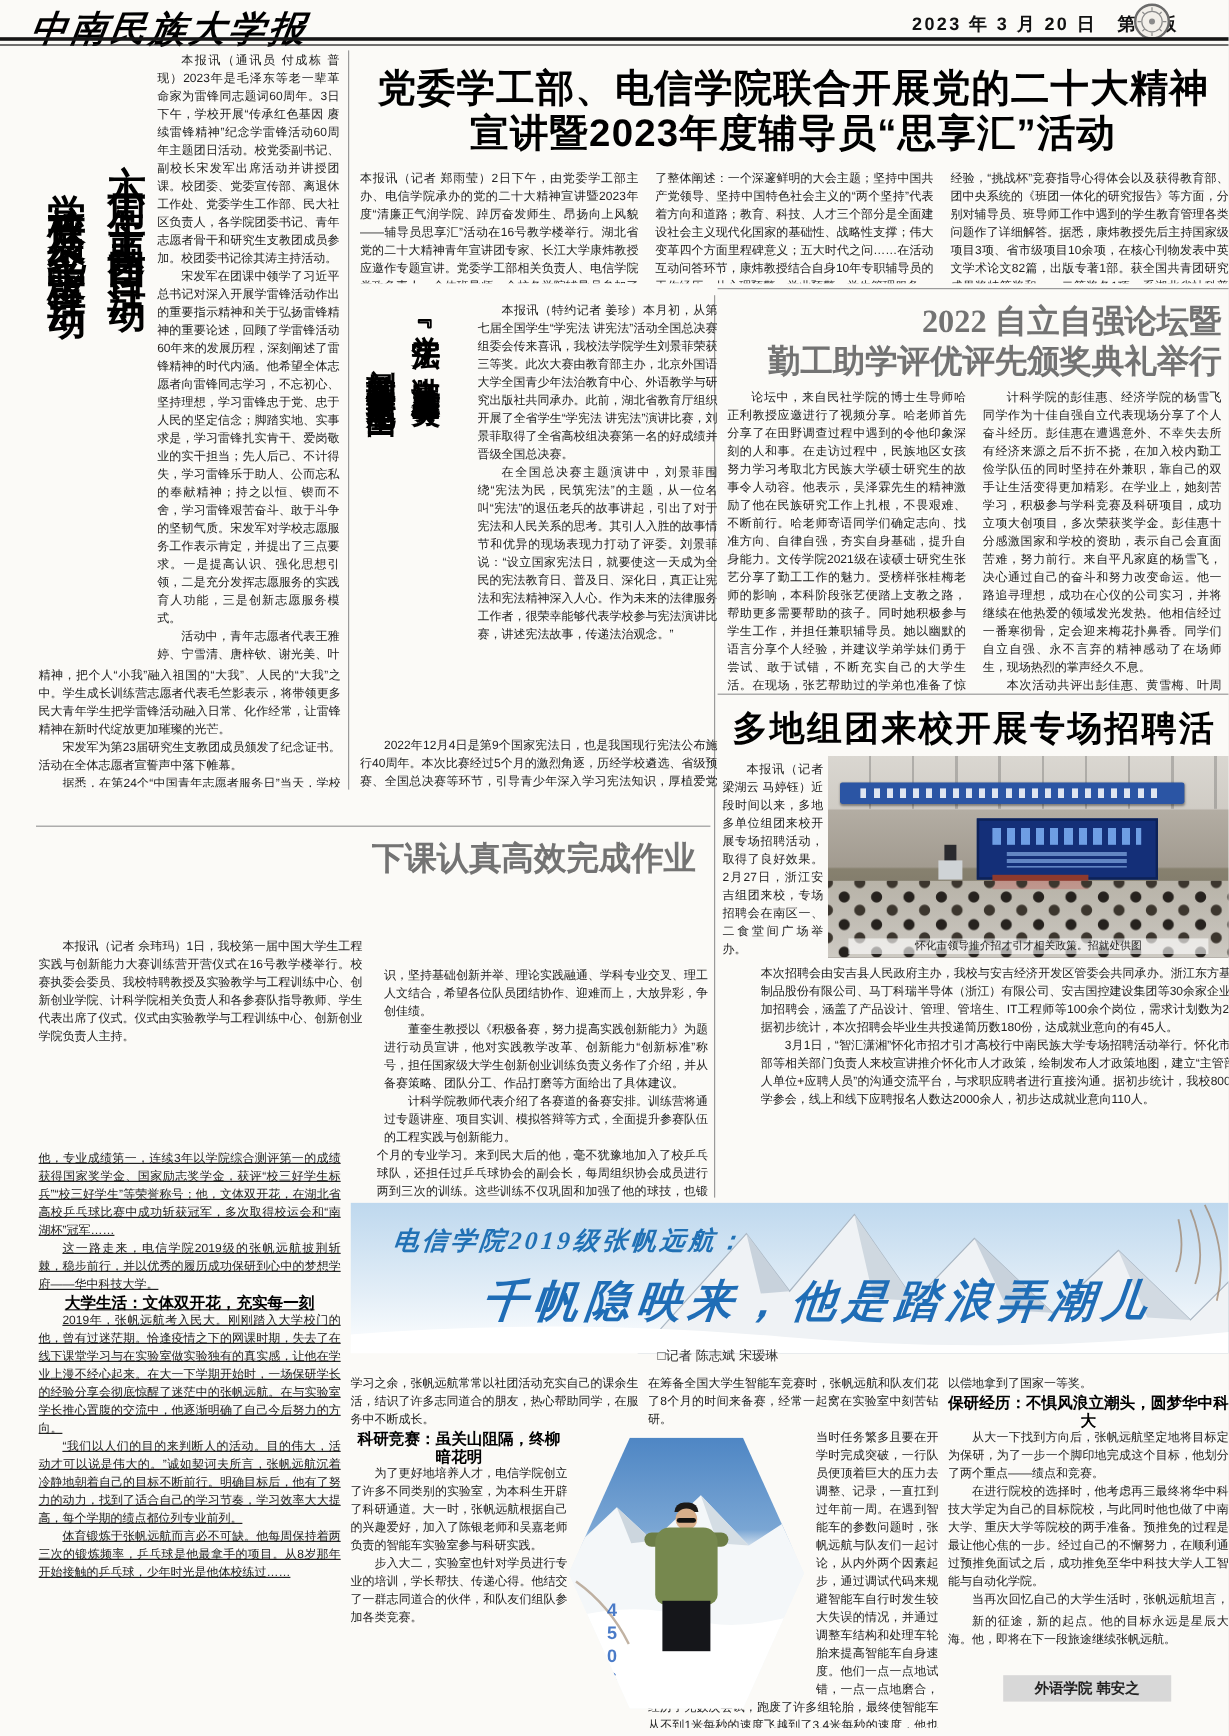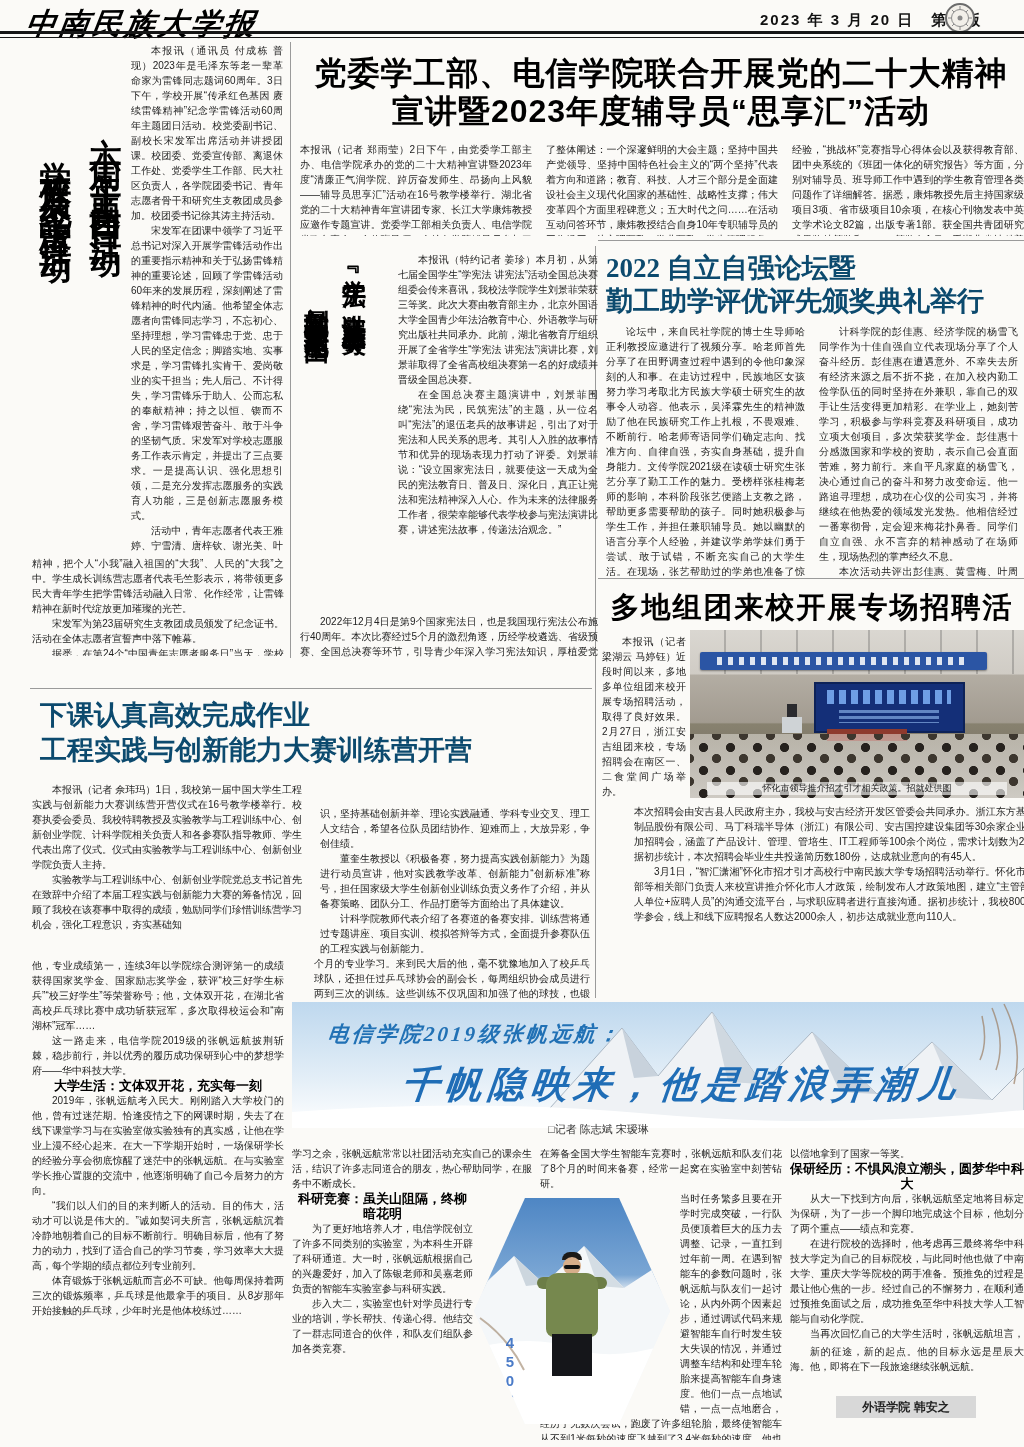--- a/index.html
+++ b/index.html
@@ -11,21 +11,21 @@
   .rule{background:#161616;}
   .grule{background:#9a9a9a;}
   
   .paper-name{font-family:"Liberation Serif",serif;font-weight:bold;font-style:italic;
               font-size:30px;letter-spacing:3px;transform:skewX(-8deg);color:#000;}
   .hdr-date{font-size:15px;font-weight:bold;letter-spacing:2px;color:#111;}
   
   .vtext{writing-mode:vertical-rl;text-orientation:upright;font-weight:900;color:#000;overflow:hidden;}
   
   .h-main{font-size:32px;font-weight:900;text-align:center;line-height:38px;letter-spacing:1px;color:#000;}
-  .h-serif{font-family:"Liberation Serif",serif;font-weight:900;text-align:left;color:#0c4a6e;}
+  .h-serif{font-family:"Liberation Serif",serif;font-weight:900;text-align:right;color:#737373;}
   .h-hei{font-weight:900;text-align:center;color:#000;}
   .cols{display:flex;}
   .cols>div{flex:1;}
   
   .ft-kicker{font-family:"Liberation Serif",serif;font-weight:bold;font-style:italic;
              font-size:21px;color:#2171b5;letter-spacing:3px;transform:skewX(-6deg);}
   .ft-title{font-family:"Liberation Serif",serif;font-weight:900;font-style:italic;
             font-size:37px;color:#1f6db6;letter-spacing:6px;transform:skewX(-6deg);}
   .ft-byline{font-size:11px;color:#333;}
   .sec-head{font-size:13px;font-weight:900;text-align:center;margin:6px 0 4px 0;text-indent:0!important;color:#000;}
@@ -169,39 +169,37 @@
   <div class="abs cols" style="left:602px;top:804px;width:422px;height:194px;gap:26px;margin-left:32px;">
     <div class="body-text" style="height:194px;">
       <p style="text-indent:0;">本次招聘会由安吉县人民政府主办，我校与安吉经济开发区管委会共同承办。浙江东方基因生物制品股份有限公司、马丁科瑞半导体（浙江）有限公司、安吉国控建设集团等30余家企业单位参加招聘会，涵盖了产品设计、管理、管培生、IT工程师等100余个岗位，需求计划数为250人。据初步统计，本次招聘会毕业生共投递简历数180份，达成就业意向的有45人。</p>
       <p>3月1日，“智汇潇湘”怀化市招才引才高校行中南民族大学专场招聘活动举行。怀化市委组织部等相关部门负责人来校宣讲推介怀化市人才政策，绘制发布人才政策地图，建立“主管部门+用人单位+应聘人员”的沟通交流平台，与求职应聘者进行直接沟通。据初步统计，我校800余名同学参会，线上和线下应聘报名人数达2000余人，初步达成就业意向110人。</p>
     </div>
   </div>
 
   <div class="abs grule" style="left:30px;top:688px;width:562px;height:1px;"></div>
   <div class="abs" style="left:40px;top:698px;width:540px;">
     <div class="h-serif" style="font-size:27px;line-height:35px;">下课认真高效完成作业</div>
-    <div class="h-serif" style="font-size:27px;line-height:35px;">工程实践与创新能力大赛训练营开营</div>
   </div>
   <div class="abs cols" style="left:32px;top:782px;width:558px;height:170px;gap:18px;">
     <div class="body-text" style="height:170px;">
       <p>本报讯（记者 佘玮玛）1日，我校第一届中国大学生工程实践与创新能力大赛训练营开营仪式在16号教学楼举行。校赛执委会委员、我校特聘教授及实验教学与工程训练中心、创新创业学院、计科学院相关负责人和各参赛队指导教师、学生代表出席了仪式。仪式由实验教学与工程训练中心、创新创业学院负责人主持。</p>
-      <p>实验教学与工程训练中心、创新创业学院党总支书记首先在致辞中介绍了本届工程实践与创新能力大赛的筹备情况，回顾了我校在该赛事中取得的成绩，勉励同学们珍惜训练营学习机会，强化工程意识，夯实基础知</p>
     </div>
     <div class="body-text" style="height:170px;margin-top:24px;">
       <p style="text-indent:0;">识，坚持基础创新并举、理论实践融通、学科专业交叉、理工人文结合，希望各位队员团结协作、迎难而上，大放异彩，争创佳绩。</p>
       <p>董奎生教授以《积极备赛，努力提高实践创新能力》为题进行动员宣讲，他对实践教学改革、创新能力“创新标准”称号，担任国家级大学生创新创业训练负责义务作了介绍，并从备赛策略、团队分工、作品打磨等方面给出了具体建议。</p>
       <p>计科学院教师代表介绍了各赛道的备赛安排。训练营将通过专题讲座、项目实训、模拟答辩等方式，全面提升参赛队伍的工程实践与创新能力。</p>
     </div>
   </div>
 
   <div class="abs body-text" style="left:314px;top:956px;width:276px;height:44px;">
     <p style="text-indent:0;">个月的专业学习。来到民大后的他，毫不犹豫地加入了校乒乓球队，还担任过乒乓球协会的副会长，每周组织协会成员进行两到三次的训练。这些训练不仅巩固和加强了他的球技，也锻炼了他直面压力、从容应对的能力。</p>
   </div>
 
-  <div class="abs body-text" style="left:32px;top:958px;width:252px;height:482px;">
+  <div class="abs body-text" style="left:32px;top:958px;width:252px;height:482px;text-decoration:underline;">
     <p style="text-indent:0;">他，专业成绩第一，连续3年以学院综合测评第一的成绩获得国家奖学金、国家励志奖学金，获评“校三好学生标兵”“校三好学生”等荣誉称号；他，文体双开花，在湖北省高校乒乓球比赛中成功斩获冠军，多次取得校运会和“南湖杯”冠军……</p>
     <p>这一路走来，电信学院2019级的张帆远航披荆斩棘，稳步前行，并以优秀的履历成功保研到心中的梦想学府——华中科技大学。</p>
     <p class="sec-head">大学生活：文体双开花，充实每一刻</p>
     <p>2019年，张帆远航考入民大。刚刚踏入大学校门的他，曾有过迷茫期。恰逢疫情之下的网课时期，失去了在线下课堂学习与在实验室做实验独有的真实感，让他在学业上漫不经心起来。在大一下学期开始时，一场保研学长的经验分享会彻底惊醒了迷茫中的张帆远航。在与实验室学长推心置腹的交流中，他逐渐明确了自己今后努力的方向。</p>
     <p>“我们以人们的目的来判断人的活动。目的伟大，活动才可以说是伟大的。”诚如契诃夫所言，张帆远航沉着冷静地朝着自己的目标不断前行。明确目标后，他有了努力的动力，找到了适合自己的学习节奏，学习效率大大提高，每个学期的绩点都位列专业前列。</p>
     <p>体育锻炼于张帆远航而言必不可缺。他每周保持着两三次的锻炼频率，乒乓球是他最拿手的项目。从8岁那年开始接触的乒乓球，少年时光是他体校练过……</p>
   </div>
 
   <div class="abs" style="left:292px;top:1002px;width:732px;height:126px;overflow:hidden;">
     <svg width="732" height="126" viewBox="0 0 732 126" preserveAspectRatio="none">

